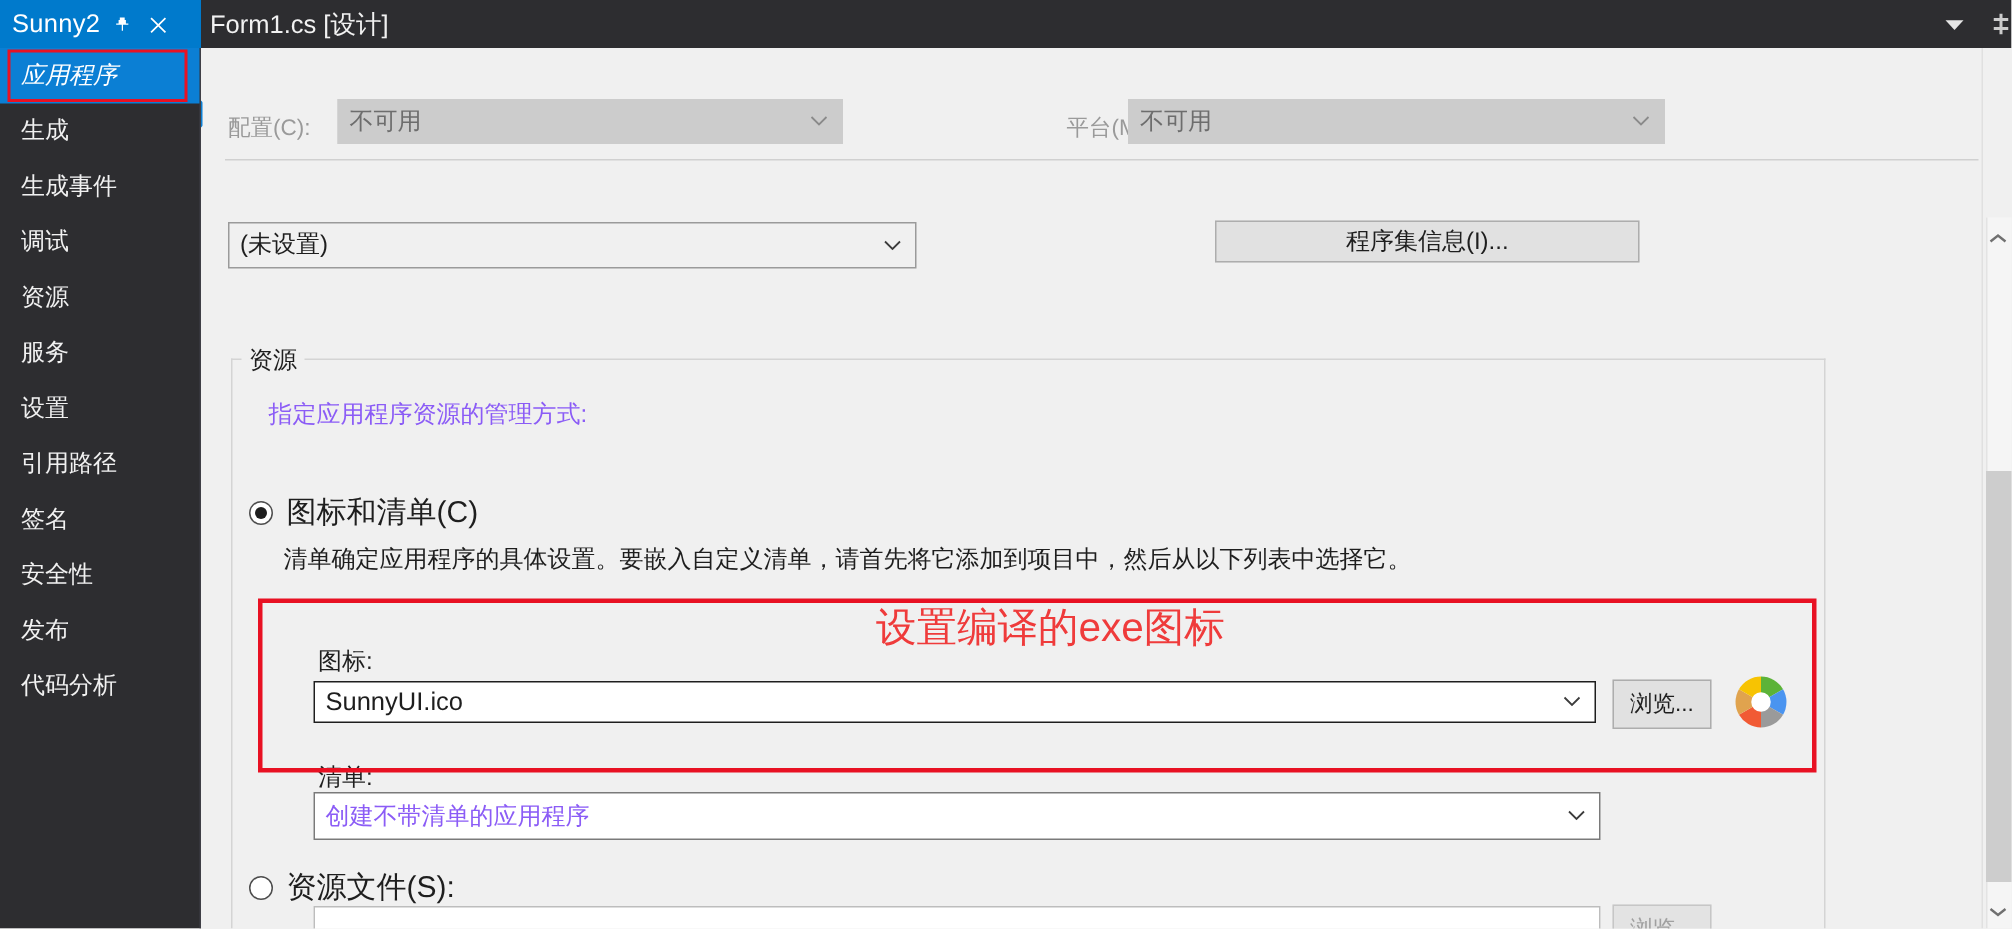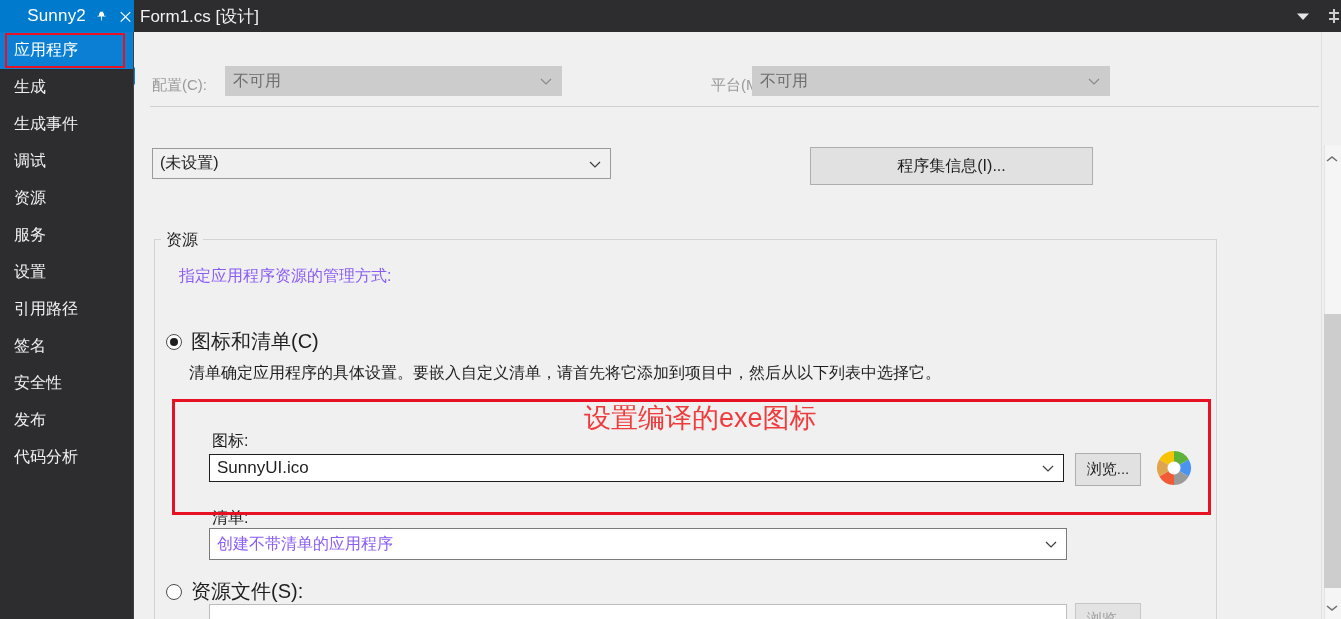--- a/index.html
+++ b/index.html
@@ -12,21 +12,21 @@
   .app { position: relative; width: 1341px; height: 619px; }
 
   
   .tabstrip {
     position: absolute; left: 0; top: 0; width: 1341px; height: 32px;
     background: #2d2d30;
   }
   .tab-active {
     position: absolute; left: 0; top: 0; width: 134px; height: 32px;
     background: #007acc; color: #ffffff;
-    display: flex; align-items: center; padding-left: 8px; justify-content: flex-end;
+    display: flex; align-items: center; padding-left: 8px;
   }
   .tab-active .tab-label { font-size: 17px; letter-spacing: .2px; }
   .tab-icon {
     width: 18px; height: 22px; margin-left: 6px; color: #ffffff;
     display: flex; align-items: center; justify-content: center;
     font-size: 15px; line-height: 1;
   }
   .tab-doc {
     position: absolute; left: 140px; top: 0; height: 32px;
     display: flex; align-items: center; color: #f1f1f1; font-size: 17px;
@@ -45,21 +45,21 @@
   
   .sidebar {
     position: absolute; left: 0; top: 32px; width: 134px; height: 587px;
     background: #2d2d30; border-right: 1px solid #3f3f46;
   }
   .nav-item {
     height: 37px; display: flex; align-items: center;
     padding-left: 14px; color: #f1f1f1; font-size: 16px;
     position: relative; white-space: nowrap;
   }
-  .nav-item.selected { background: #0b7fd4; color: #ffffff; }
+  .nav-item.selected { background: #0b7fd4; color: #ffffff; font-style: italic; }
   .nav-item.selected .sel-box {
     position: absolute; left: 5px; top: 1px; width: 120px; height: 35px;
     border: 2px solid #e81123; box-sizing: border-box;
   }
   .nav-arrow {
     position: absolute; left: 134px; top: 35px;
     width: 0; height: 0;
     border-top: 9px solid transparent;
     border-bottom: 9px solid transparent;
     border-left: 9px solid #0b7fd4;
@@ -99,21 +99,21 @@
   }
 
   
   .startup-combo {
     position: absolute; left: 17px; top: 116px; width: 459px; height: 31px;
     background: #f0f0f0; border: 1px solid #9a9a9a;
     display: flex; align-items: center; padding-left: 7px;
     color: #1e1e1e; font-size: 16px;
   }
   .asm-btn {
-    position: absolute; left: 675px; top: 115px; width: 283px; height: 38px;
+    position: absolute; left: 675px; top: 115px; width: 283px; height: 28px;
     background: #e1e1e1; border: 1px solid #adadad;
     display: flex; align-items: center; justify-content: center;
     color: #1e1e1e; font-size: 16px;
   }
 
   
   .group {
     position: absolute; left: 19px; top: 196px; width: 1063px; height: 391px;
   }
   .group-border {

